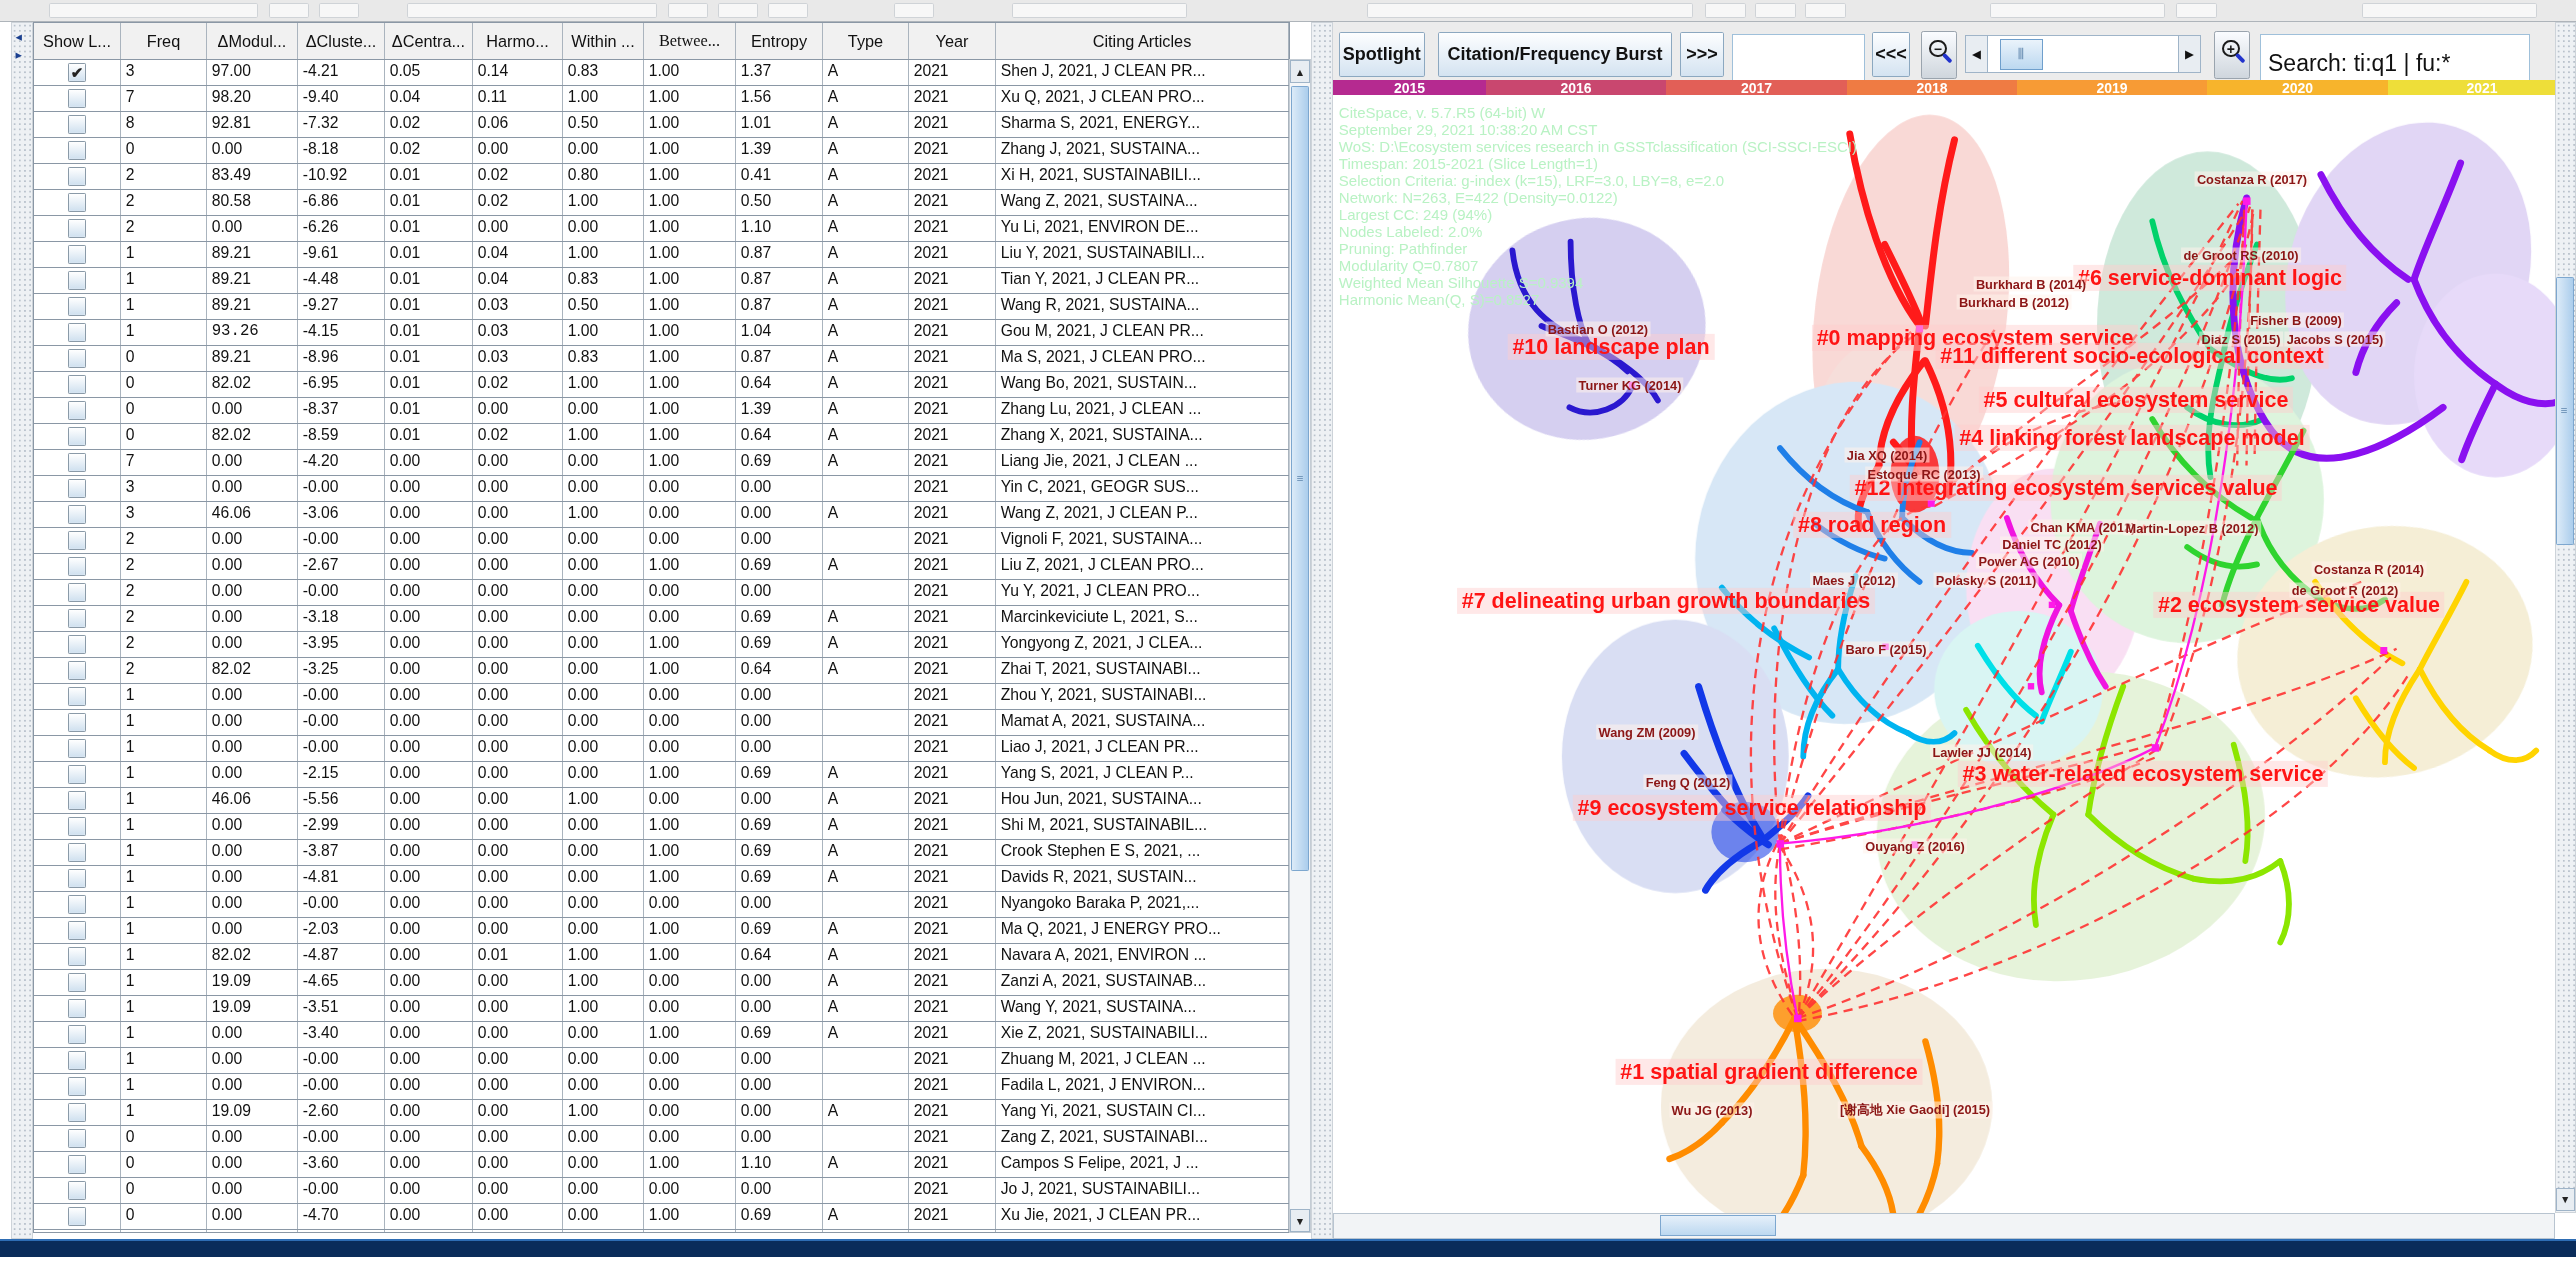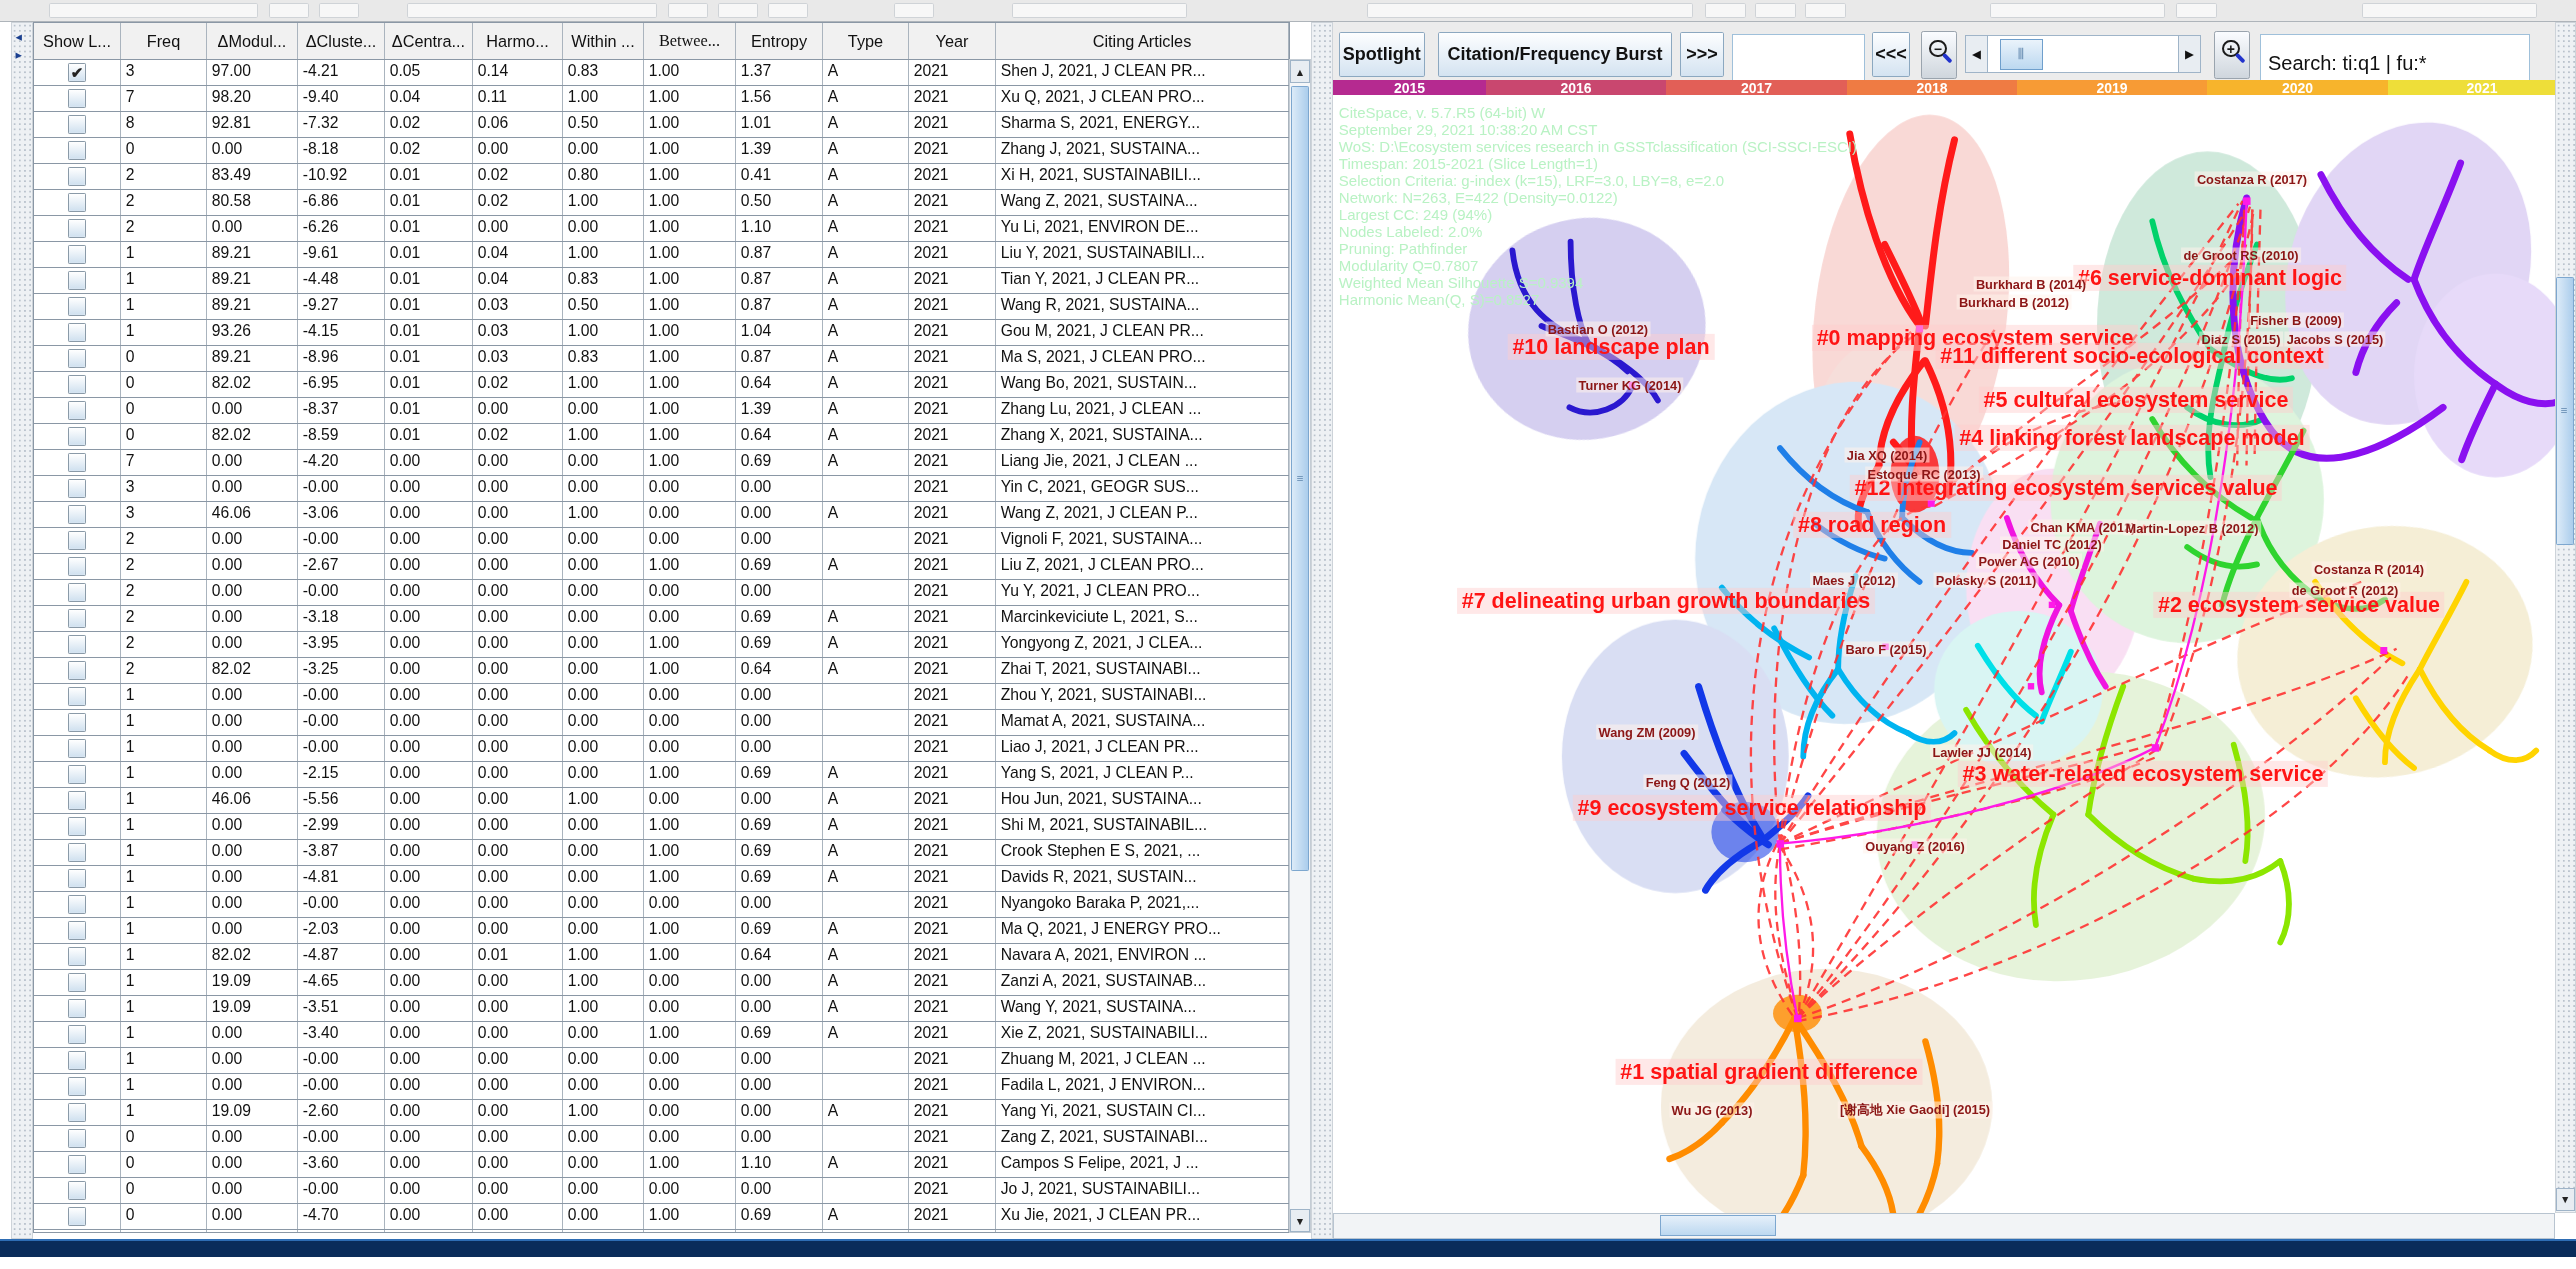--- a/index.html
+++ b/index.html
@@ -51,21 +51,21 @@
                 font-size:11.6px; letter-spacing:0.6px; }
 
   
   #right-panel { position:absolute; left:1333px; top:22px; width:1243px; height:1234px; background:#fff; }
   #viz-toolbar { position:absolute; left:0; top:0; width:1243px; height:58px; background:#ececec; }
   .vbtn { position:absolute; top:10px; height:45px; background:linear-gradient(#fdfeff,#d4e3f1);
           border:1.2px solid #8ca8c0; border-radius:1.7px; font-family:"Liberation Sans",sans-serif;
           font-size:18px; font-weight:700; color:#111; display:flex; align-items:center;
           justify-content:center; padding:0 8.1px; white-space:nowrap; }
   .vfield { position:absolute; top:12.2px; height:58px; background:#fff; border:1.2px solid #9fc0da;
-            font-size:20px; color:#111; padding:0 7px; display:flex; align-items:center; }
+            font-size:23px; color:#111; padding:0 7px; display:flex; align-items:center; }
   .magbtn { position:absolute; top:8.7px; width:36px; height:48px; background:linear-gradient(#fafcff,#cfd6dd);
             border:1.2px solid #9aa4ae; border-radius:2.3px; }
   .maglens { position:absolute; left:7px; top:8.1px; width:17.5px; height:17.5px; border:2.3px solid #1b1b1b;
              border-radius:50%; display:flex; align-items:center; justify-content:center;
              font-size:14px; font-weight:bold; color:#1b1b1b; line-height:0; }
   .maghandle { position:absolute; left:20px; top:24.4px; width:10.5px; height:3.5px; background:#2233cc;
                transform:rotate(45deg); border-radius:1.7px; }
   #viz-slider { position:absolute; top:13.4px; height:38px; background:#fff; border:1.2px solid #9fb4c8; }
   .slider-arrow { position:absolute; top:0; width:22px; height:36px; background:#e8edf2;
                   border-right:1.2px solid #9fb4c8; display:flex; align-items:center; justify-content:center;
@@ -306,21 +306,21 @@
           <div class="td" style="width: 87px;">0.87</div>
           <div class="td" style="width: 86px;">A</div>
           <div class="td" style="width: 87px;">2021</div>
           <div class="td" style="width: 293px;">Wang R, 2021, SUSTAINA...</div>
         </div>
         <div class="tr">
           <div class="td center" style="width: 87px;">
             <div class="cbx"></div>
           </div>
           <div class="td" style="width: 86px;">1</div>
-          <div class="td" style="width: 91px;">93.26</div>
+          <div class="td" style="width: 91px; font-family: Liberation Mono, monospace;">93.26</div>
           <div class="td" style="width: 87px;">-4.15</div>
           <div class="td" style="width: 88px;">0.01</div>
           <div class="td" style="width: 90px;">0.03</div>
           <div class="td" style="width: 81px;">1.00</div>
           <div class="td" style="width: 92px;">1.00</div>
           <div class="td" style="width: 87px;">1.04</div>
           <div class="td" style="width: 86px;">A</div>
           <div class="td" style="width: 87px;">2021</div>
           <div class="td" style="width: 293px;">Gou M, 2021, J CLEAN PR...</div>
         </div>

